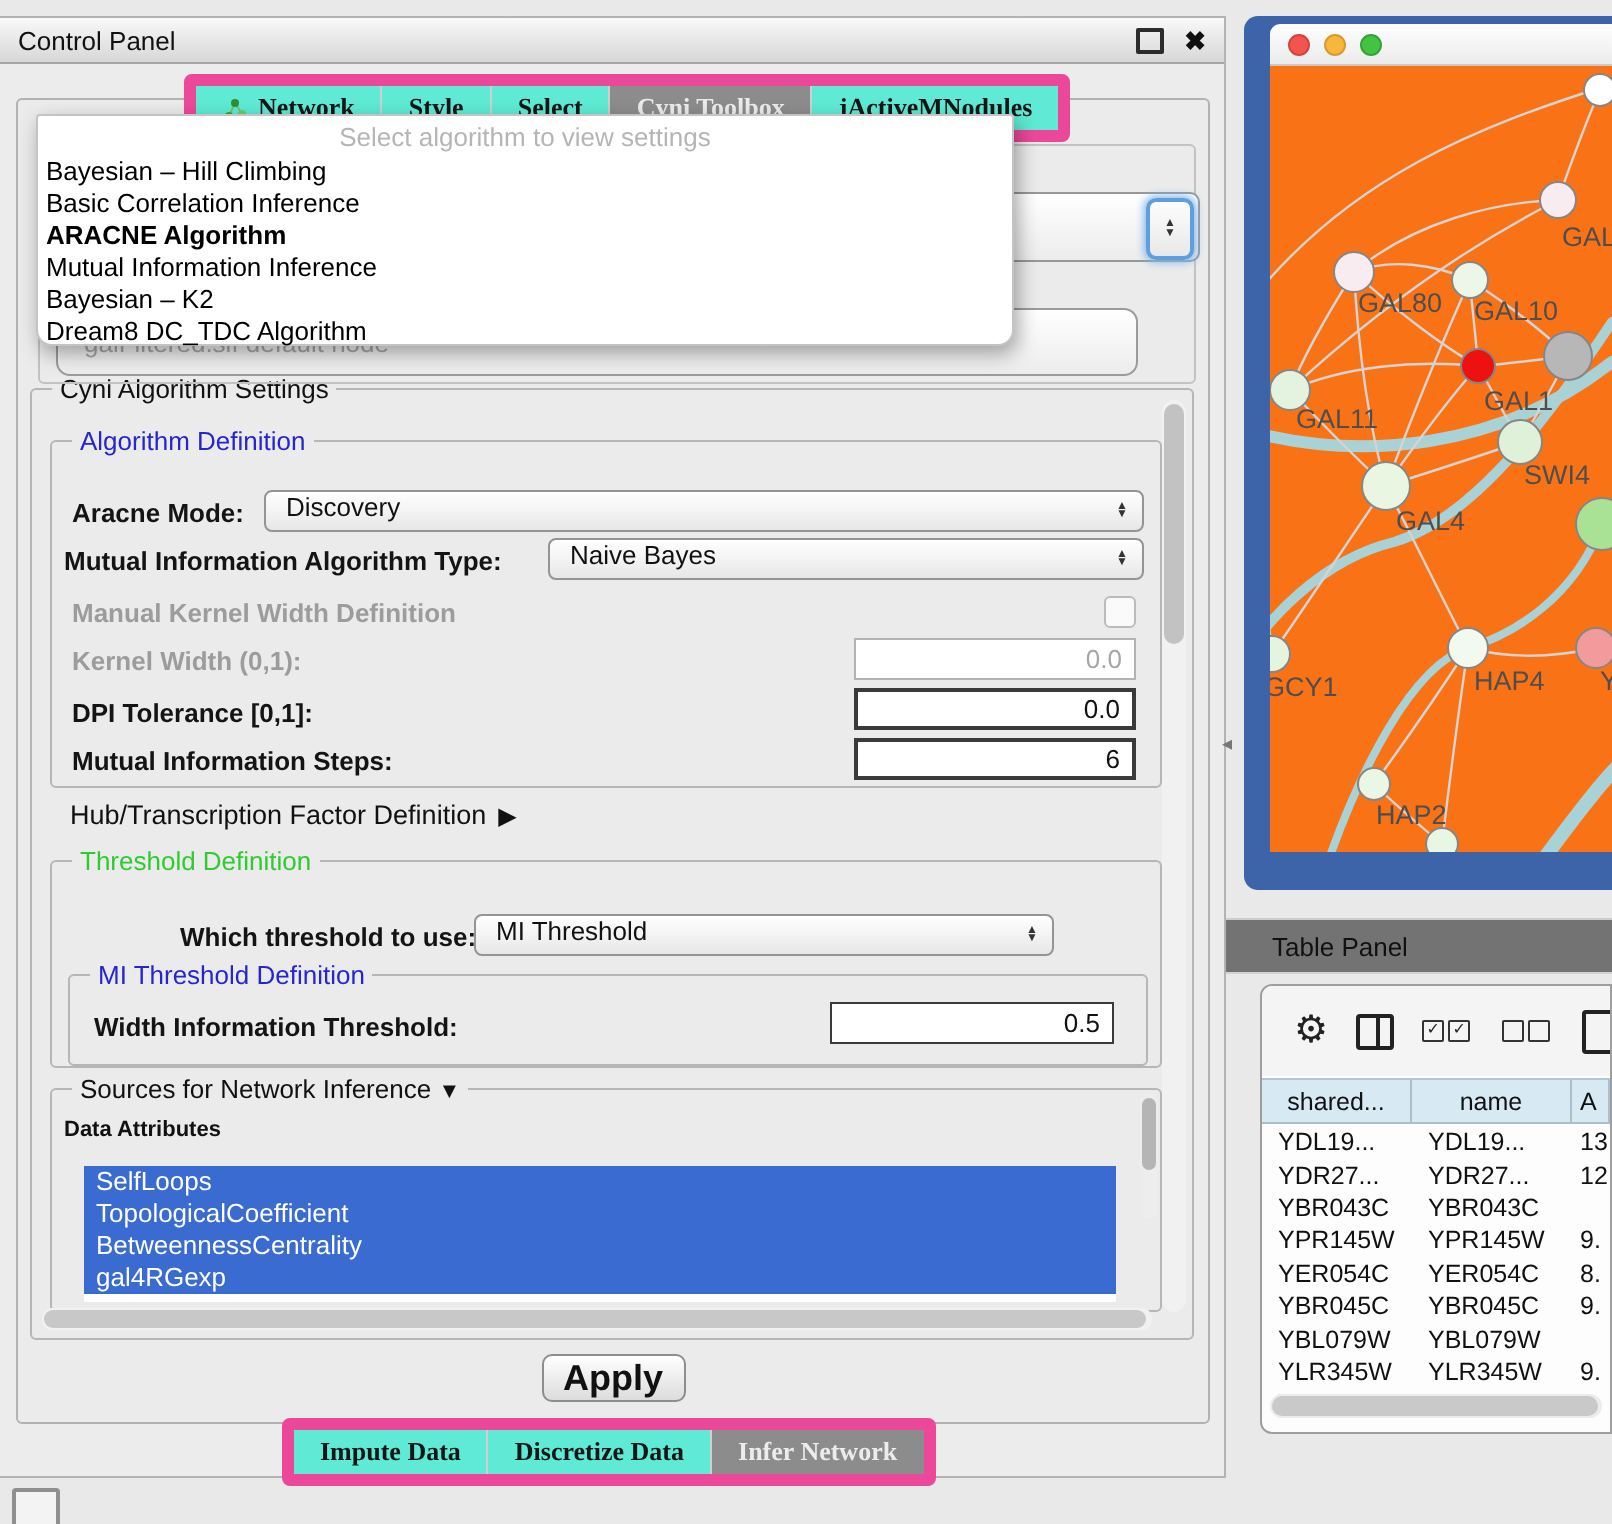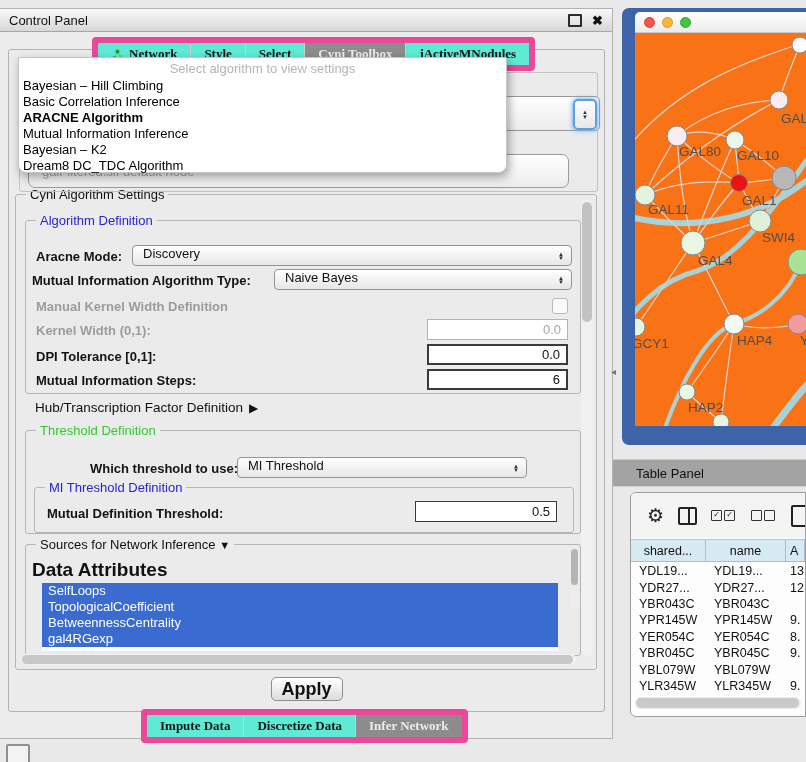--- a/index.html
+++ b/index.html
@@ -61,21 +61,21 @@
   .spin{position:absolute;right:7px;top:50%;transform:translateY(-50%);display:flex;flex-direction:column;
        align-items:center;font-size:6px;color:#333;line-height:4.5px;}
   .tfield{position:absolute;background:#fff;border:2px solid #3a3a3a;font-size:13px;box-sizing:border-box;
        display:flex;align-items:center;justify-content:flex-end;padding:0 6px;height:21px;}
   .tfield.disabled{border:1px solid #b3b3b3;color:#a6a6a6;}
   .checkbox{position:absolute;width:14px;height:14px;border:1px solid #bbb;border-radius:3px;background:#fafafa;}
   #hub-expander{position:absolute;left:19px;top:205px;font-size:13.5px;color:#111;white-space:nowrap;}
   #hub-arrow{display:inline-block;margin-left:6px;font-size:12px;}
   #sources-group .gtitle{color:#111;}
   #src-arrow{font-size:11px;}
-  #attr-label{position:absolute;left:6px;top:14px;font-size:19px;font-weight:bold;}
+  #attr-label{position:absolute;left:6px;top:14px;font-size:11px;font-weight:bold;}
   #attr-list{position:absolute;left:16px;top:38px;width:516px;height:68px;background:#fff;overflow:hidden;}
   .sel-item{background:#3a6bd0;color:#fff;font-size:13px;height:16px;line-height:16px;padding-left:6px;}
   #attr-vscroll{position:absolute;right:1px;top:2px;width:9px;height:62px;background:#ededed;border-radius:4px;}
   #attr-vthumb{position:absolute;left:1px;top:2px;width:7px;height:36px;background:#b5b5b5;border-radius:4px;}
   
   #set-vscroll{position:absolute;right:3px;top:5px;width:12px;height:456px;background:#f1f1f1;border-radius:6px;}
   #set-vthumb{position:absolute;left:1px;top:2px;width:10px;height:120px;background:#c2c2c2;border-radius:5px;}
   #set-hscroll{position:absolute;left:5px;right:20px;bottom:4px;height:11px;background:#f1f1f1;border-radius:5px;}
   #set-hthumb{position:absolute;left:1px;top:1px;right:3px;height:9px;background:#c8c8c8;border-radius:5px;}
   
@@ -90,21 +90,21 @@
        border-radius:7px 0 0 7px;}
   #nw-titlebar{position:absolute;left:13px;top:4px;right:0;height:20px;border-radius:5px 0 0 0;
        background:linear-gradient(#ffffff,#ebebeb);border-bottom:1px solid #c9c9c9;display:flex;align-items:center;padding-left:9px;}
   .light{width:11px;height:11px;border-radius:50%;margin-right:7px;box-sizing:border-box;}
   #light-red{background:#f4544d;border:1px solid #d1453f;}
   #light-yellow{background:#f6b73c;border:1px solid #d89a2e;}
   #light-green{background:#42c343;border:1px solid #35a339;}
   #nw-canvas{position:absolute;left:13px;top:25px;right:0;bottom:19px;background:#f97316;overflow:hidden;}
   #netsvg text{font-size:13.5px;fill:#4e4e4e;}
   
-  #table-panel-bar{position:absolute;left:613px;top:459px;width:193px;height:28px;background:#a3a3a3;
+  #table-panel-bar{position:absolute;left:613px;top:459px;width:193px;height:28px;background:#737373;
        border-top:1px solid #cdcdcd;border-bottom:1px solid #d2d2d2;display:flex;align-items:center;
        padding-left:23px;box-sizing:border-box;font-size:13px;}
   #table-window{position:absolute;left:630px;top:492px;width:176px;height:225px;background:#fdfdfd;
        border:1px solid #9e9e9e;border-radius:6px 0 0 6px;box-sizing:border-box;overflow:hidden;}
   #tbl-toolbar{position:absolute;left:0;top:0;right:0;height:45px;background:#f4f4f4;display:flex;
        align-items:center;padding-left:16px;}
   .tbi{margin-right:14px;display:flex;align-items:center;}
   #icon-gear{font-size:19px;color:#222;line-height:1;}
   #icon-columns{width:15px;height:14px;border:2px solid #222;border-radius:2px;position:relative;}
   #icon-columns::after{content:"";position:absolute;left:50%;top:0;bottom:0;width:2px;background:#222;}
@@ -206,21 +206,21 @@
 
       <div id="threshold-group" class="groupbox">
         <span class="gtitle green">Threshold Definition</span>
         <span class="blabel" style="left:64px;top:30px;">Which threshold to use:</span>
         <div class="combo" style="left:211px;top:26px;width:290px;">
           <span>MI Threshold</span>
           <span class="spin">▲<br>▼</span>
         </div>
         <div id="mithr-group" class="groupbox">
           <span class="gtitle blue">MI Threshold Definition</span>
-          <span class="blabel" style="left:12px;top:18px;">Mutual Definition Threshold:</span>
+          <span class="blabel" style="left:12px;top:18px;">Width Information Threshold:</span>
           <div class="tfield" style="left:380px;top:13px;width:142px;border-width:1.5px;">
             <span>0.5</span>
           </div>
         </div>
       </div>
 
       <div id="sources-group" class="groupbox">
         <span class="gtitle"><span>Sources for Network Inference</span> <span id="src-arrow">▼</span></span>
         <span id="attr-label">Data Attributes</span>
         <div id="attr-list">

